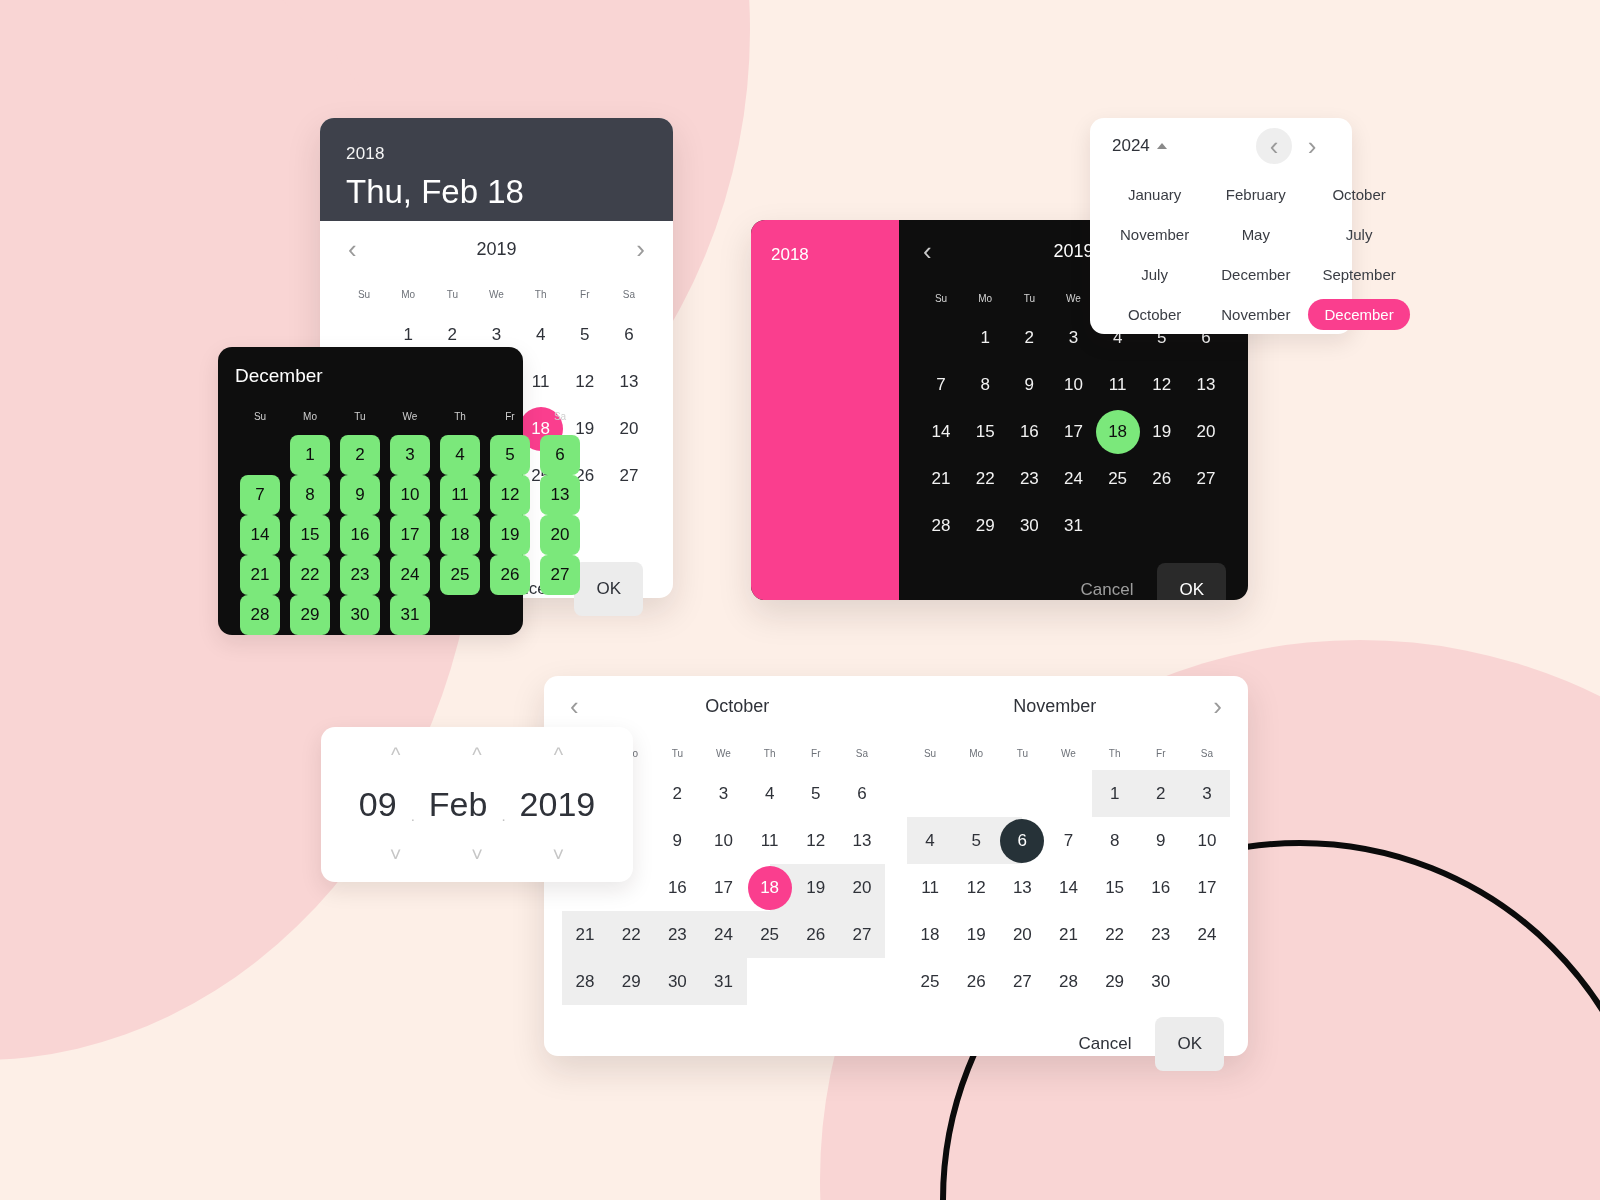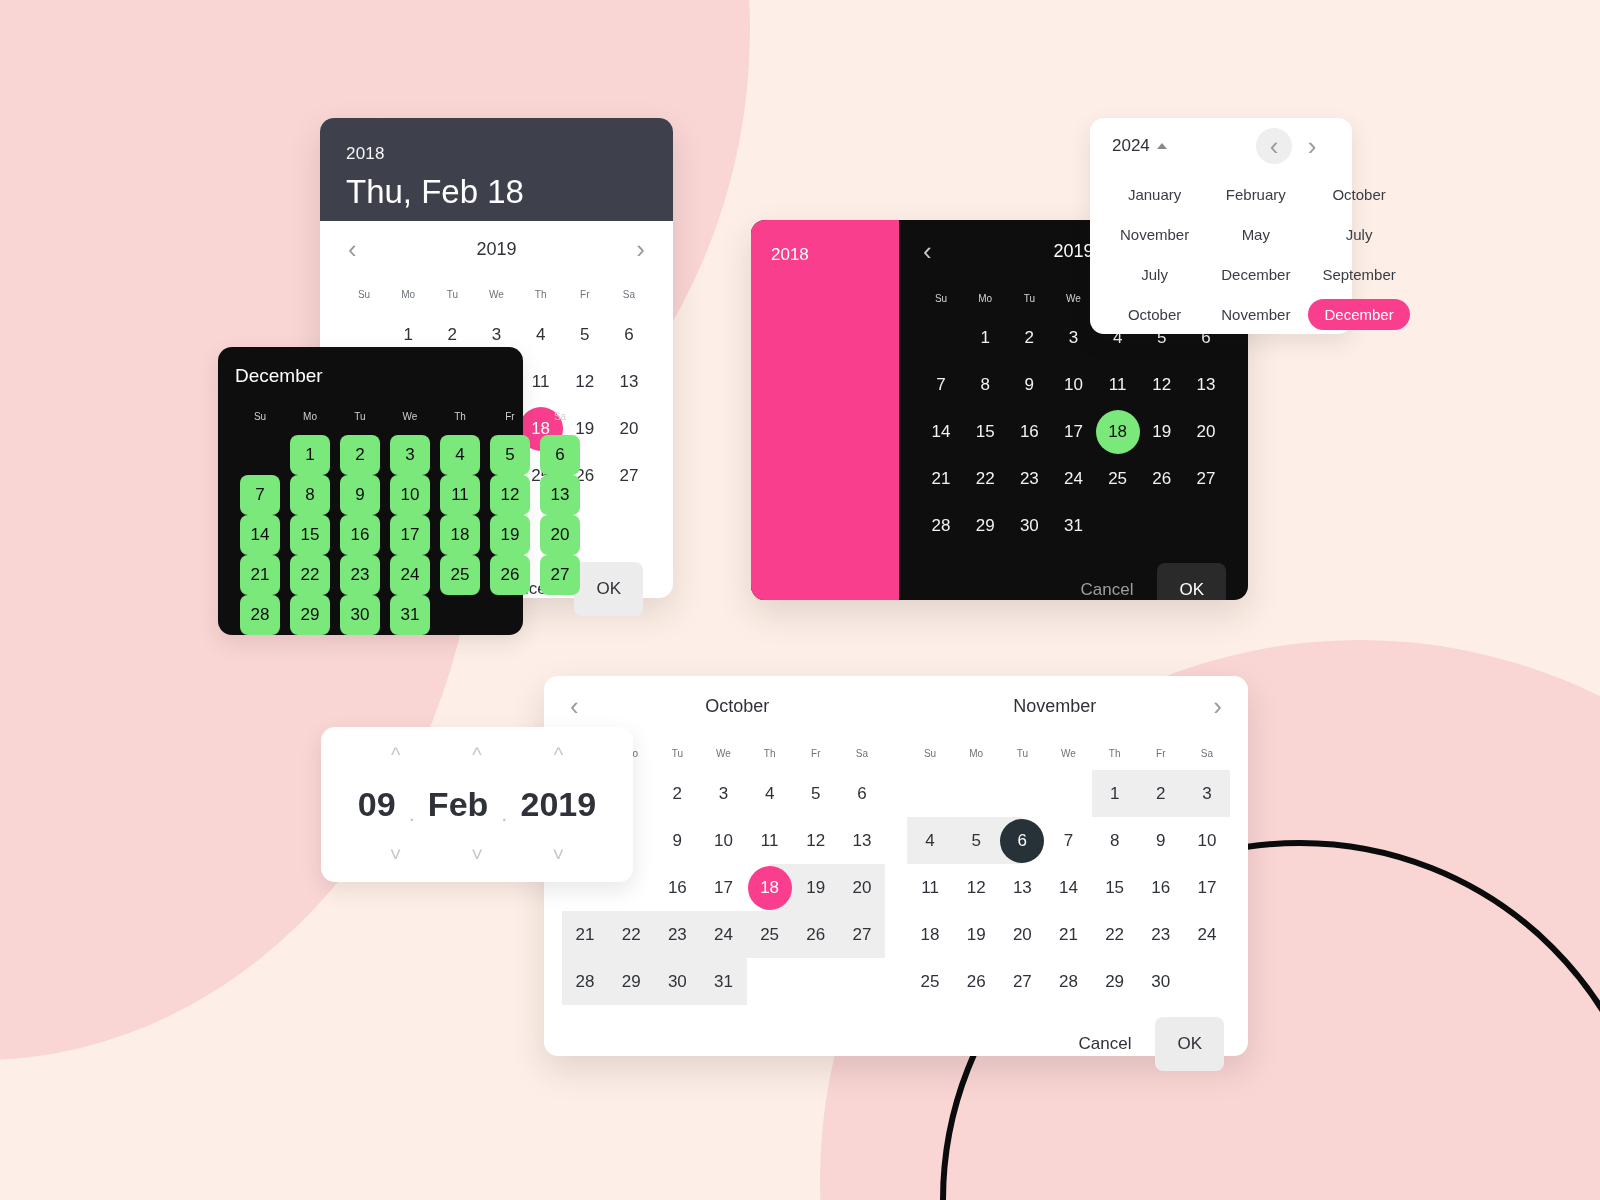--- a/index.html
+++ b/index.html
@@ -225,21 +225,20 @@
     padding: 18px 34px;
   }
   #date-spinner .arrows {
     display: grid; grid-template-columns: repeat(3, 1fr);
     justify-items: center;
   }
   #date-spinner .arrows .a { color: #c6c6c6; font-size: 20px; line-height: 1; }
   #date-spinner .vals {
     display: flex; align-items: flex-end; justify-content: center;
     gap: 14px;
-    font-weight: bold;
   }
   #date-spinner .v { font-size: 34px; color: #2F3239; }
   #date-spinner .dot { font-size: 15px; color: #c2c2c2; }
 </style>
 </head>
 <body>
 
 <div class="bg">
   <div class="blob-top"></div>
   <div class="blob-top2"></div>

